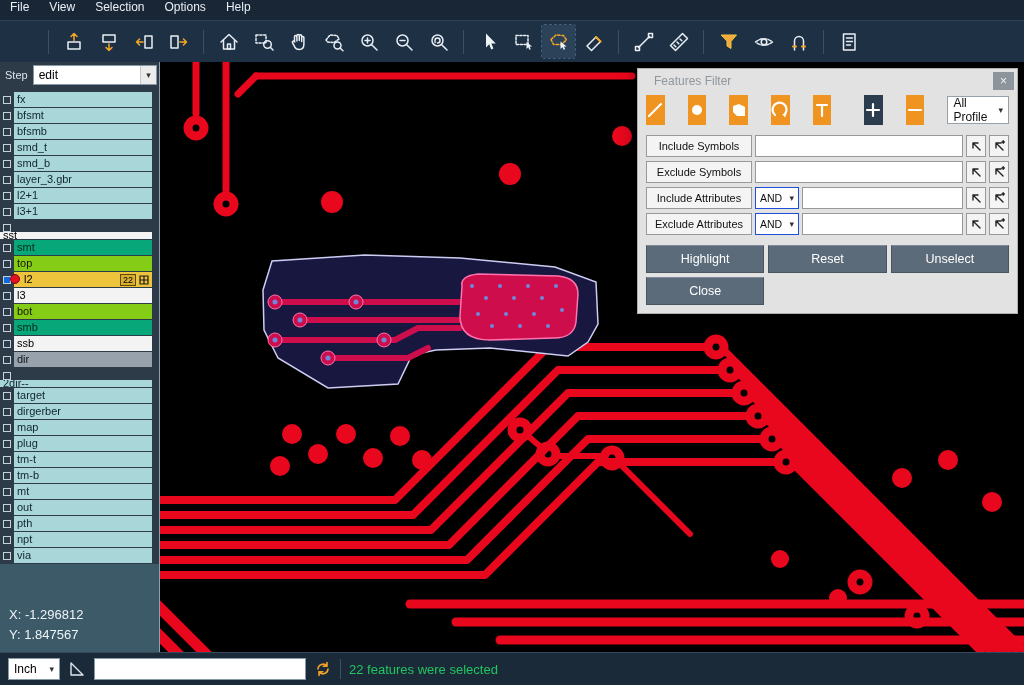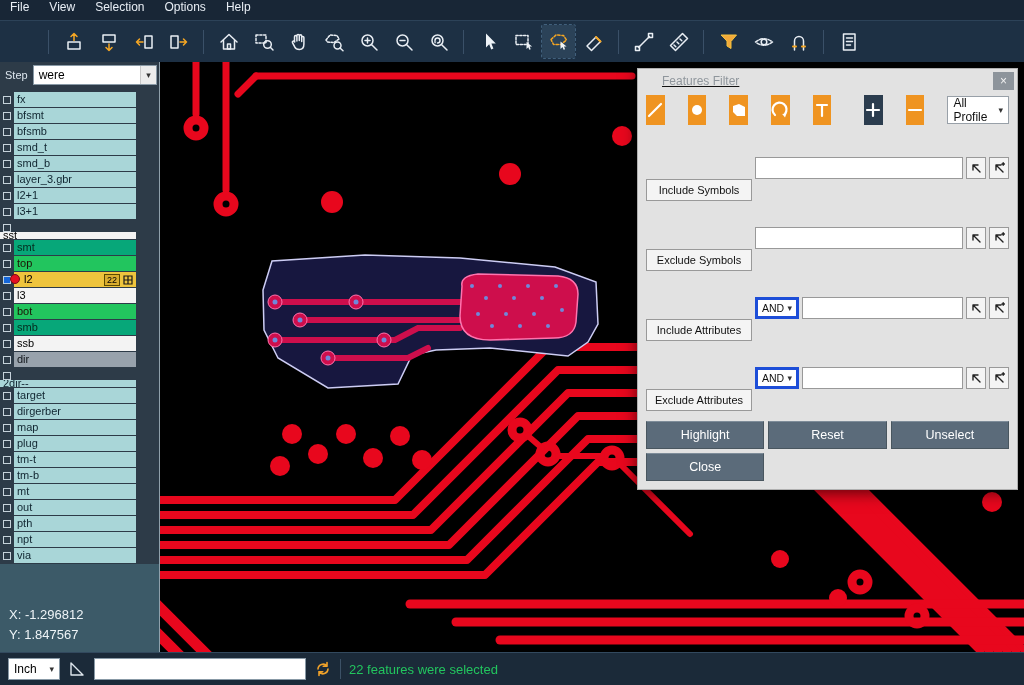--- a/index.html
+++ b/index.html
@@ -34,26 +34,26 @@
     display:flex; align-items:center; font-size:12px; padding-left:5px; color:#000; cursor:pointer; }
   .chev { margin-left:auto; font-size:9px; color:#333; }
   .step-select .chev { width:16px; height:100%; display:flex; align-items:center; justify-content:center;
     border-left:1px solid #c8c8c8; background:#ececec; }
 
   .layer-list { margin-top:4px; }
   .layer-row { display:flex; height:15px; margin-bottom:1px; position:relative; cursor:pointer; }
   .layer-row.gap { margin-top:5px;flex-direction:column; }
   .cb-cell { width:14px; display:flex; align-items:center; justify-content:center; }
   .cb { width:8px; height:8px; border:1px solid #c6d2da; }
-  .band { flex:1; margin-right:23px; font-size:11px; line-height:1; display:flex; align-items:center;
+  .band { flex:1; margin-right:7px; font-size:11px; line-height:1; display:flex; align-items:center;
     padding:0 3px; color:#102530; white-space:nowrap; overflow:hidden; }
   .layer-row[data-type="cyan"]  .band { background:#a9d6d8; }
   .layer-row[data-type="white"] .band { background:#f3f3f3; color:#000; }
   .layer-row[data-type="green"] .band { background:#07a779; color:#06291d; }
-  .layer-row[data-type="gold"]  .band { background:#22c55e; color:#1c1405;text-align:right; }
+  .layer-row[data-type="gold"]  .band { background:#84cc16; color:#1c1405;text-align:right; }
   .layer-row[data-type="gray"]  .band { background:#98a2ac; color:#10151a; }
   .layer-row[data-type="selected"] .band { background:#eec43d; color:#000; padding-left:10px; }
   .row-dot { display:none; position:absolute; left:10px; top:2px; width:10px; height:10px;
     border-radius:50%; background:#e41022; border:1px solid #7a0a12; z-index:2; }
   .badge { display:none; margin-left:auto; font-size:9px; line-height:10px; height:12px;
     padding:0 2px; border:1px solid #5c4a00; background:#d9ad2e; color:#000; align-items:center; }
   .grid-glyph { display:none; margin-left:3px; line-height:0; }
   .layer-row[data-type="selected"] .row-dot { display:block; }
   .layer-row[data-type="selected"] .badge { display:inline-flex; }
   .layer-row[data-type="selected"] .grid-glyph { display:inline-block; }
@@ -63,36 +63,36 @@
     justify-content:flex-end; padding:6px 9px 10px; gap:5px; }
   .coord { color:#eef4f7; font-size:13px; }
 
   
   .canvas { position:relative; flex:1; background:#000; overflow:hidden; cursor:crosshair; }
   .pcb { position:absolute; left:0; top:0; }
 
   
   .dialog { position:absolute; left:477px; top:6px; width:381px; background:#e2e2e2;
     border:1px solid #b0b0b0; box-shadow:0 3px 14px rgba(0,0,0,.6); font-size:11px; color:#111; cursor:default; }
-  .dlg-title { height:24px; display:flex; align-items:center; padding:0 24px; position:relative;text-decoration:underline; }
+  .dlg-title { height:24px; display:flex; align-items:center; padding:0 16px; position:relative; }
   .dlg-title-text { color:#8f969c; font-size:12px; }
   .dlg-close { position:absolute; right:3px; top:3px; width:21px; height:18px; background:#8d949b;
     color:#f2f2f2; display:flex; align-items:center; justify-content:center; font-size:12px; cursor:pointer; }
   .tool-row { display:flex; align-items:center; gap:23px; padding:2px 8px 8px; }
   .tbtn { width:30px; height:30px; display:flex; align-items:center; justify-content:center; cursor:pointer; }
   .tbtn.orange { background:#ef9421; }
   .tbtn.navy { background:#2b3c4e; }
   .tbtn.plusgap { margin-left:10px; }
   .tbtn path, .tbtn circle { stroke:#fff; stroke-width:2.2; fill:none; stroke-linecap:round; stroke-linejoin:round; }
   .profile-select { margin-left:auto; width:92px; height:28px; background:#fff; border:1px solid #98a0a8;
     display:flex; align-items:center; padding:0 5px; font-size:12px; cursor:pointer; }
   .frow { display:flex; align-items:center; gap:3px; padding:2px 8px; }
   .flabel { width:106px; height:22px; background:#f4f4f4; border:1px solid #999;
-    display:flex; align-items:center; justify-content:center; font-size:11px; cursor:pointer; flex:none;margin-top:44px; }
-  .andsel { width:44px; height:22px; background:#fff; border:3px solid #1d4ed8; display:flex;
+    display:flex; align-items:center; justify-content:center; font-size:11px; cursor:pointer; flex:none; }
+  .andsel { width:44px; height:22px; background:#fff; border:1px solid #1d4ed8; display:flex;
     align-items:center; padding:0 4px; font-size:10.5px; cursor:pointer; flex:none; }
   .ffield { flex:1; height:22px; background:#fff; border:1px solid #999; font-size:11px;
     padding:0 4px; font-family:"Liberation Sans",sans-serif; min-width:0; }
   .pick { width:20px; height:22px; background:#f4f4f4; border:1px solid #999; display:flex;
     align-items:center; justify-content:center; cursor:pointer; flex:none; }
   .pick path { stroke:#222; stroke-width:1.4; fill:none; stroke-linecap:round; stroke-linejoin:round; }
   .agrid { display:grid; grid-template-columns:repeat(3,1fr); gap:4px; padding:8px; }
   .abtn { height:28px; background:#5b6b7a; color:#fff; display:flex; align-items:center;
     justify-content:center; font-size:12.5px; border:1px solid #49565f; border-top-color:#7e8c99; cursor:pointer; }
 
@@ -263,21 +263,21 @@
         </svg>
       </span>
   </div>
 
   <div class="main">
 
     <div class="sidebar">
       <div class="step-row">
         <span class="step-label">Step</span>
         <div class="step-select">
-          <span>were</span>
+          <span>edit</span>
           <span class="chev">▾</span>
         </div>
       </div>
       <div class="layer-list">
           <div class="layer-row" data-type="cyan">
     <span class="cb-cell">
               <span class="cb"></span>
             </span>
 
     <span class="band">

